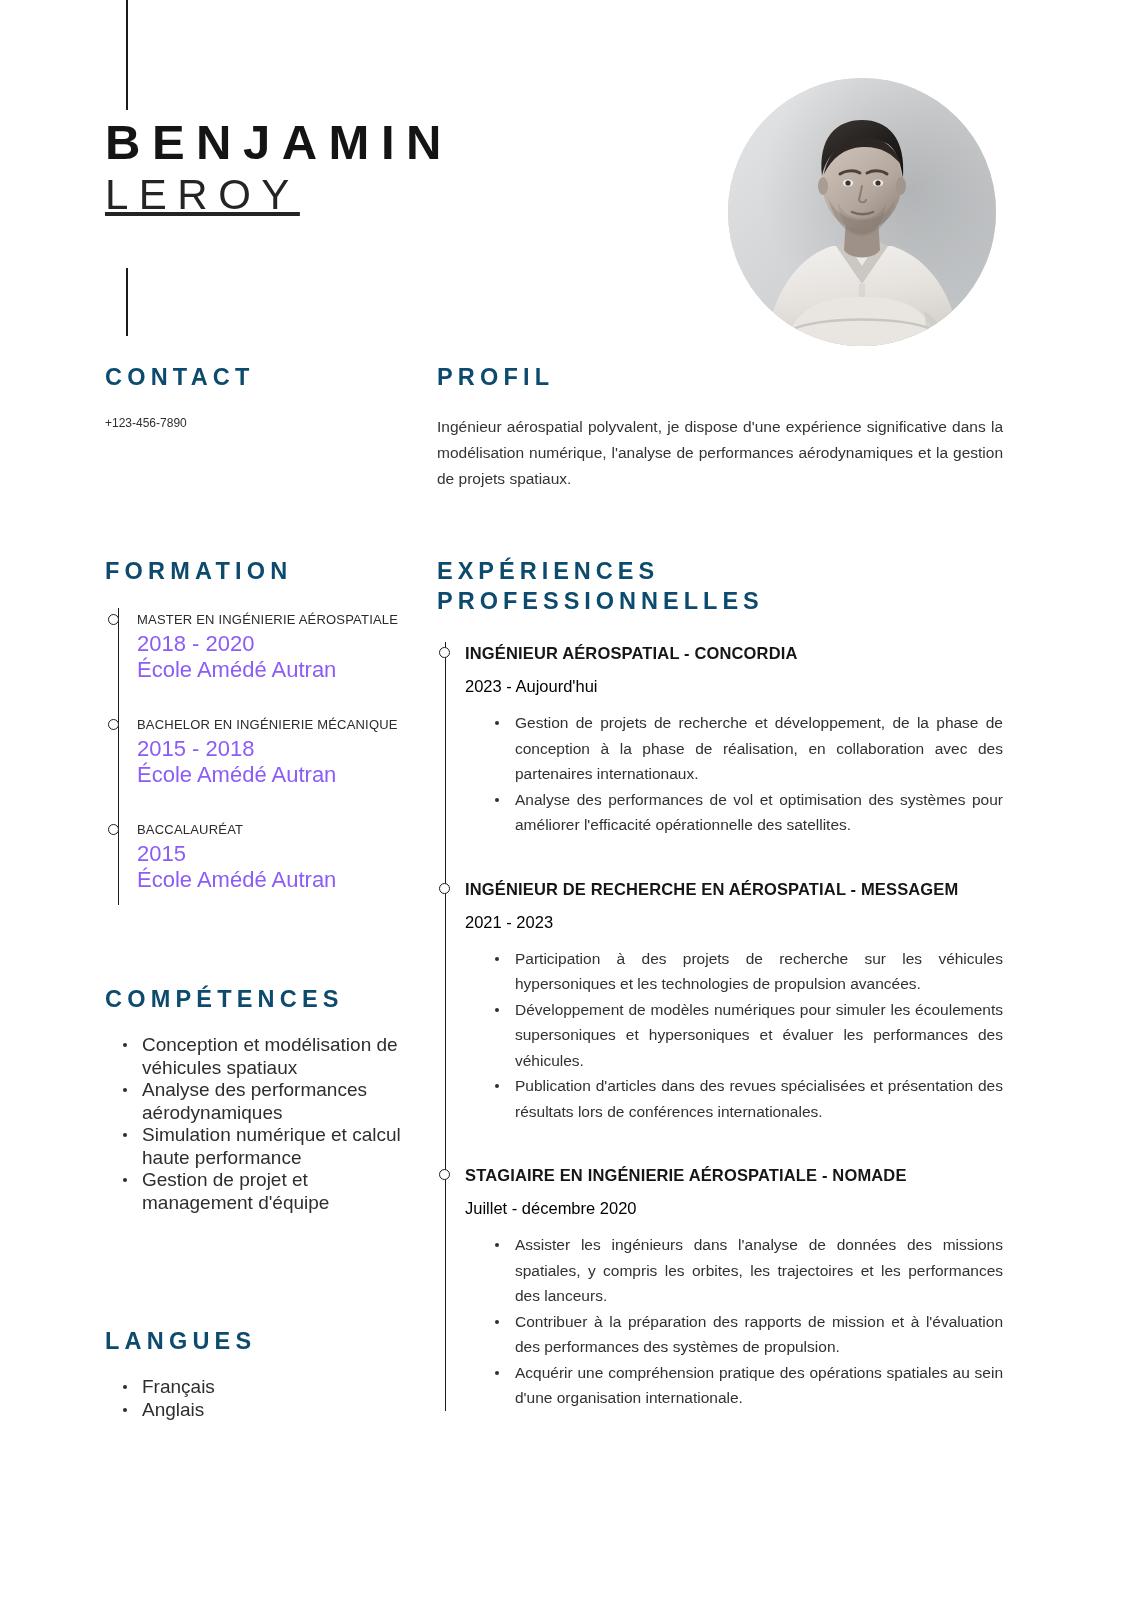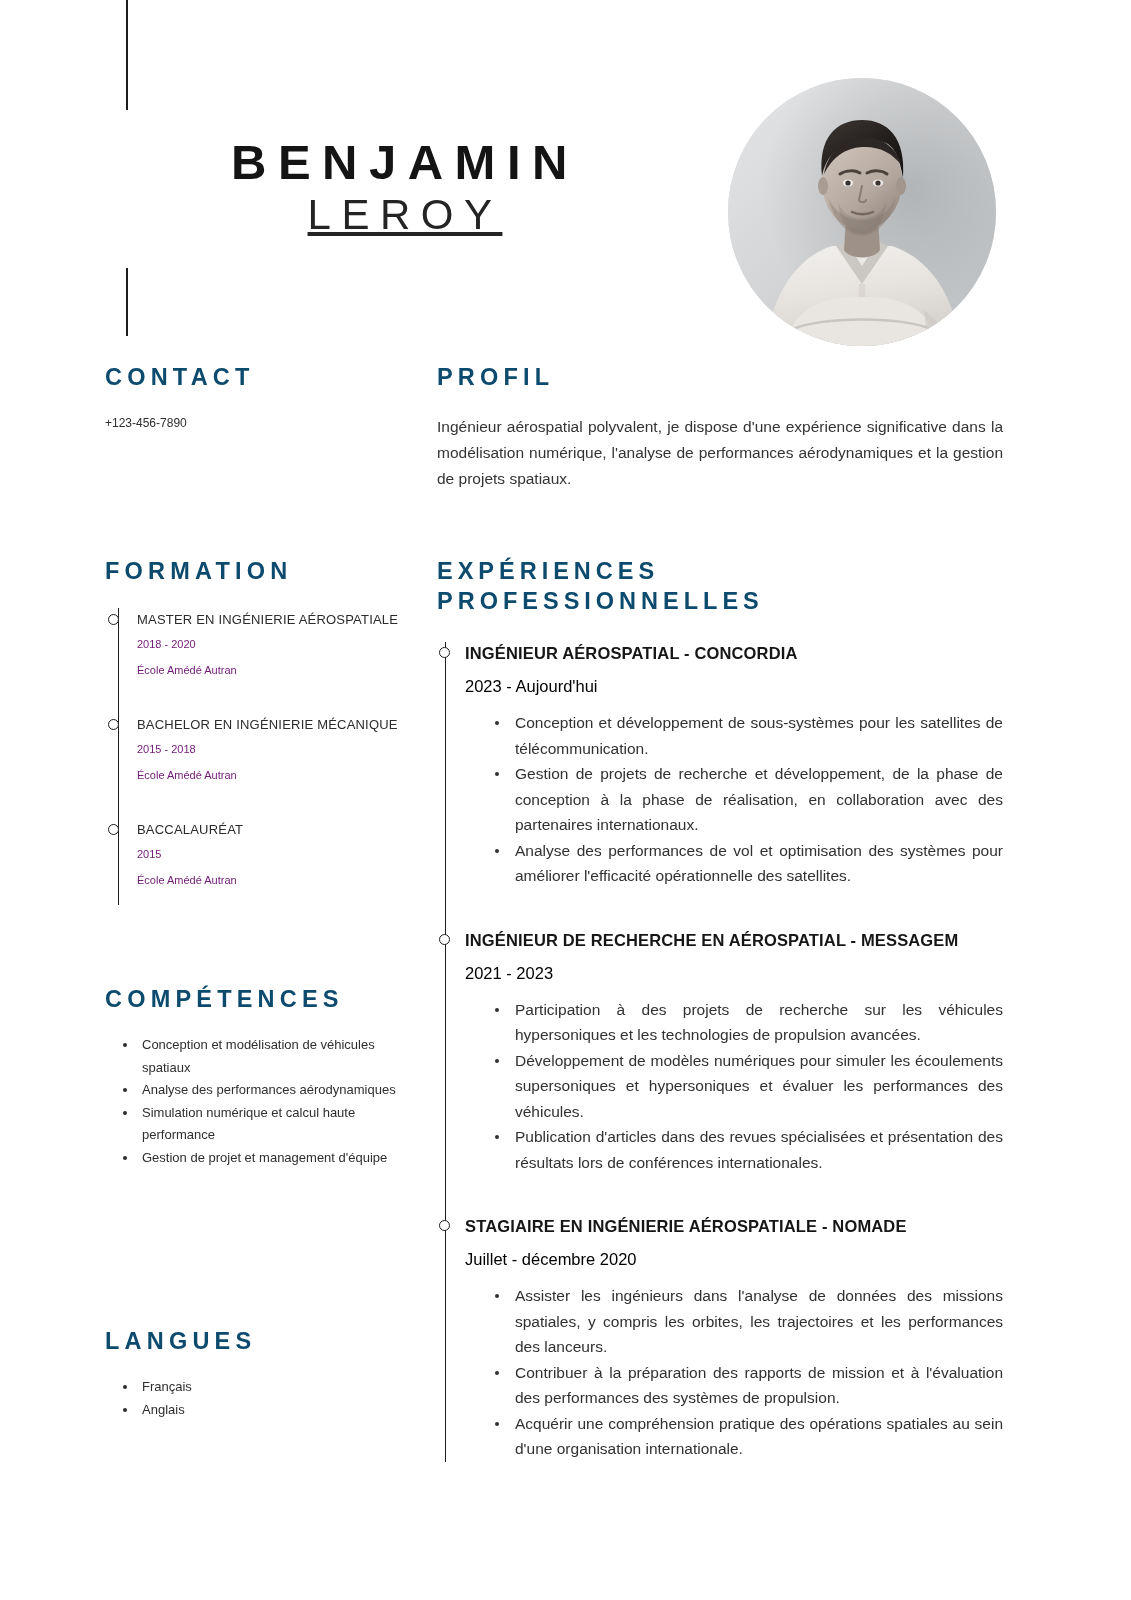--- a/index.html
+++ b/index.html
@@ -39,23 +39,22 @@
     top: 268px;
     width: 1.6px;
     height: 68px;
     background: #1c1c1c;
   }
 
   
   .header {
     position: absolute;
     left: 105px;
-    top: 136px;
+    top: 116px;
     width: 600px;
-    text-align: center;
   }
   .name-first {
     font-size: 49px;
     font-weight: 700;
     letter-spacing: 11.5px;
     line-height: 1.08;
     color: #141414;
   }
   .name-last {
     font-size: 42px;
@@ -154,36 +153,36 @@
   #education-block .tl-item:last-child { padding-bottom: 12px; }
   #education-block .tl-item .dot { top: 6px; }
   .edu-degree {
     font-size: 13px;
     font-weight: 400;
     line-height: 23px;
     color: #2b2b2b;
     letter-spacing: 0.2px;
   }
   .edu-years, .edu-school {
-    font-size: 11px;
+    font-size: 22px;
     font-weight: 400;
     line-height: 26px;
-    color: #701a75;
+    color: #8b5cf6;
   }
 
   
   #skills-block { top: 984px; }
   .bullet-list {
     margin-top: 20px;
     padding-left: 37px;
     list-style: none;
   }
   .bullet-list li {
     position: relative;
-    font-size: 13px;
+    font-size: 19px;
     line-height: 22.5px;
     color: #2e2e2e;
     margin-bottom: 0px;
   }
   .bullet-list li::before {
     content: "";
     position: absolute;
     left: -19px;
     top: 9px;
     width: 4.2px;
@@ -392,21 +391,20 @@
       <span>PROFESSIONNELLES</span>
     </h2>
 
     <div class="timeline">
 
       <div class="tl-item">
         <span class="dot"></span>
         <div class="job-title">INGÉNIEUR AÉROSPATIAL - CONCORDIA</div>
         <div class="job-dates">2023 - Aujourd'hui</div>
         <ul class="job-bullets">
-          <li>Conception et développement de sous-systèmes pour les satellites de télécommunication.</li>
           <li>Gestion de projets de recherche et développement, de la phase de conception à la phase de réalisation, en collaboration avec des partenaires internationaux.</li>
           <li>Analyse des performances de vol et optimisation des systèmes pour améliorer l'efficacité opérationnelle des satellites.</li>
         </ul>
       </div>
 
       <div class="tl-item">
         <span class="dot"></span>
         <div class="job-title">INGÉNIEUR DE RECHERCHE EN AÉROSPATIAL - MESSAGEM</div>
         <div class="job-dates">2021 - 2023</div>
         <ul class="job-bullets">

